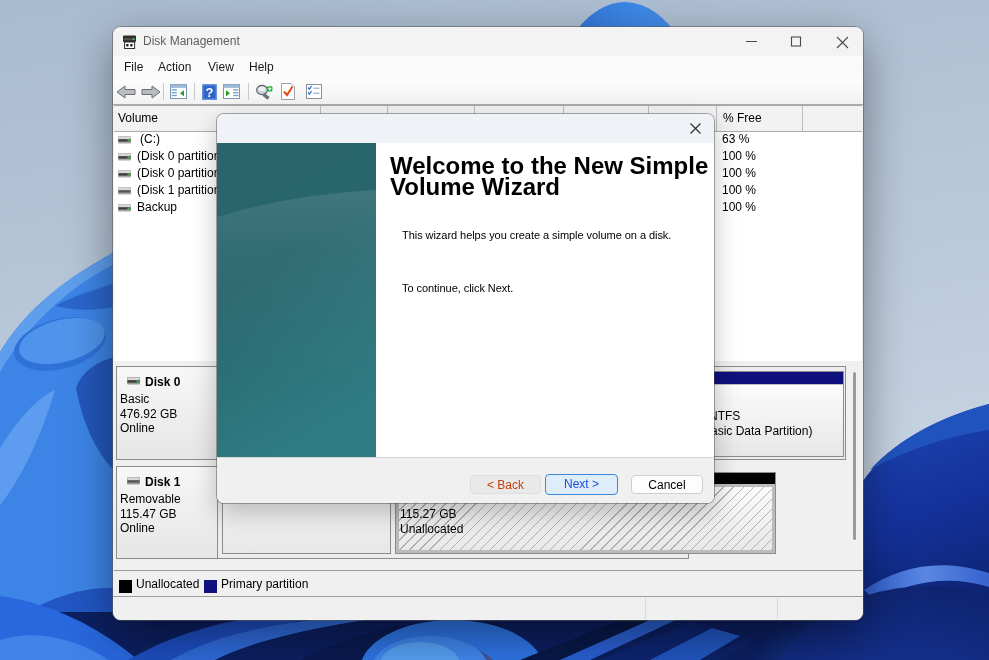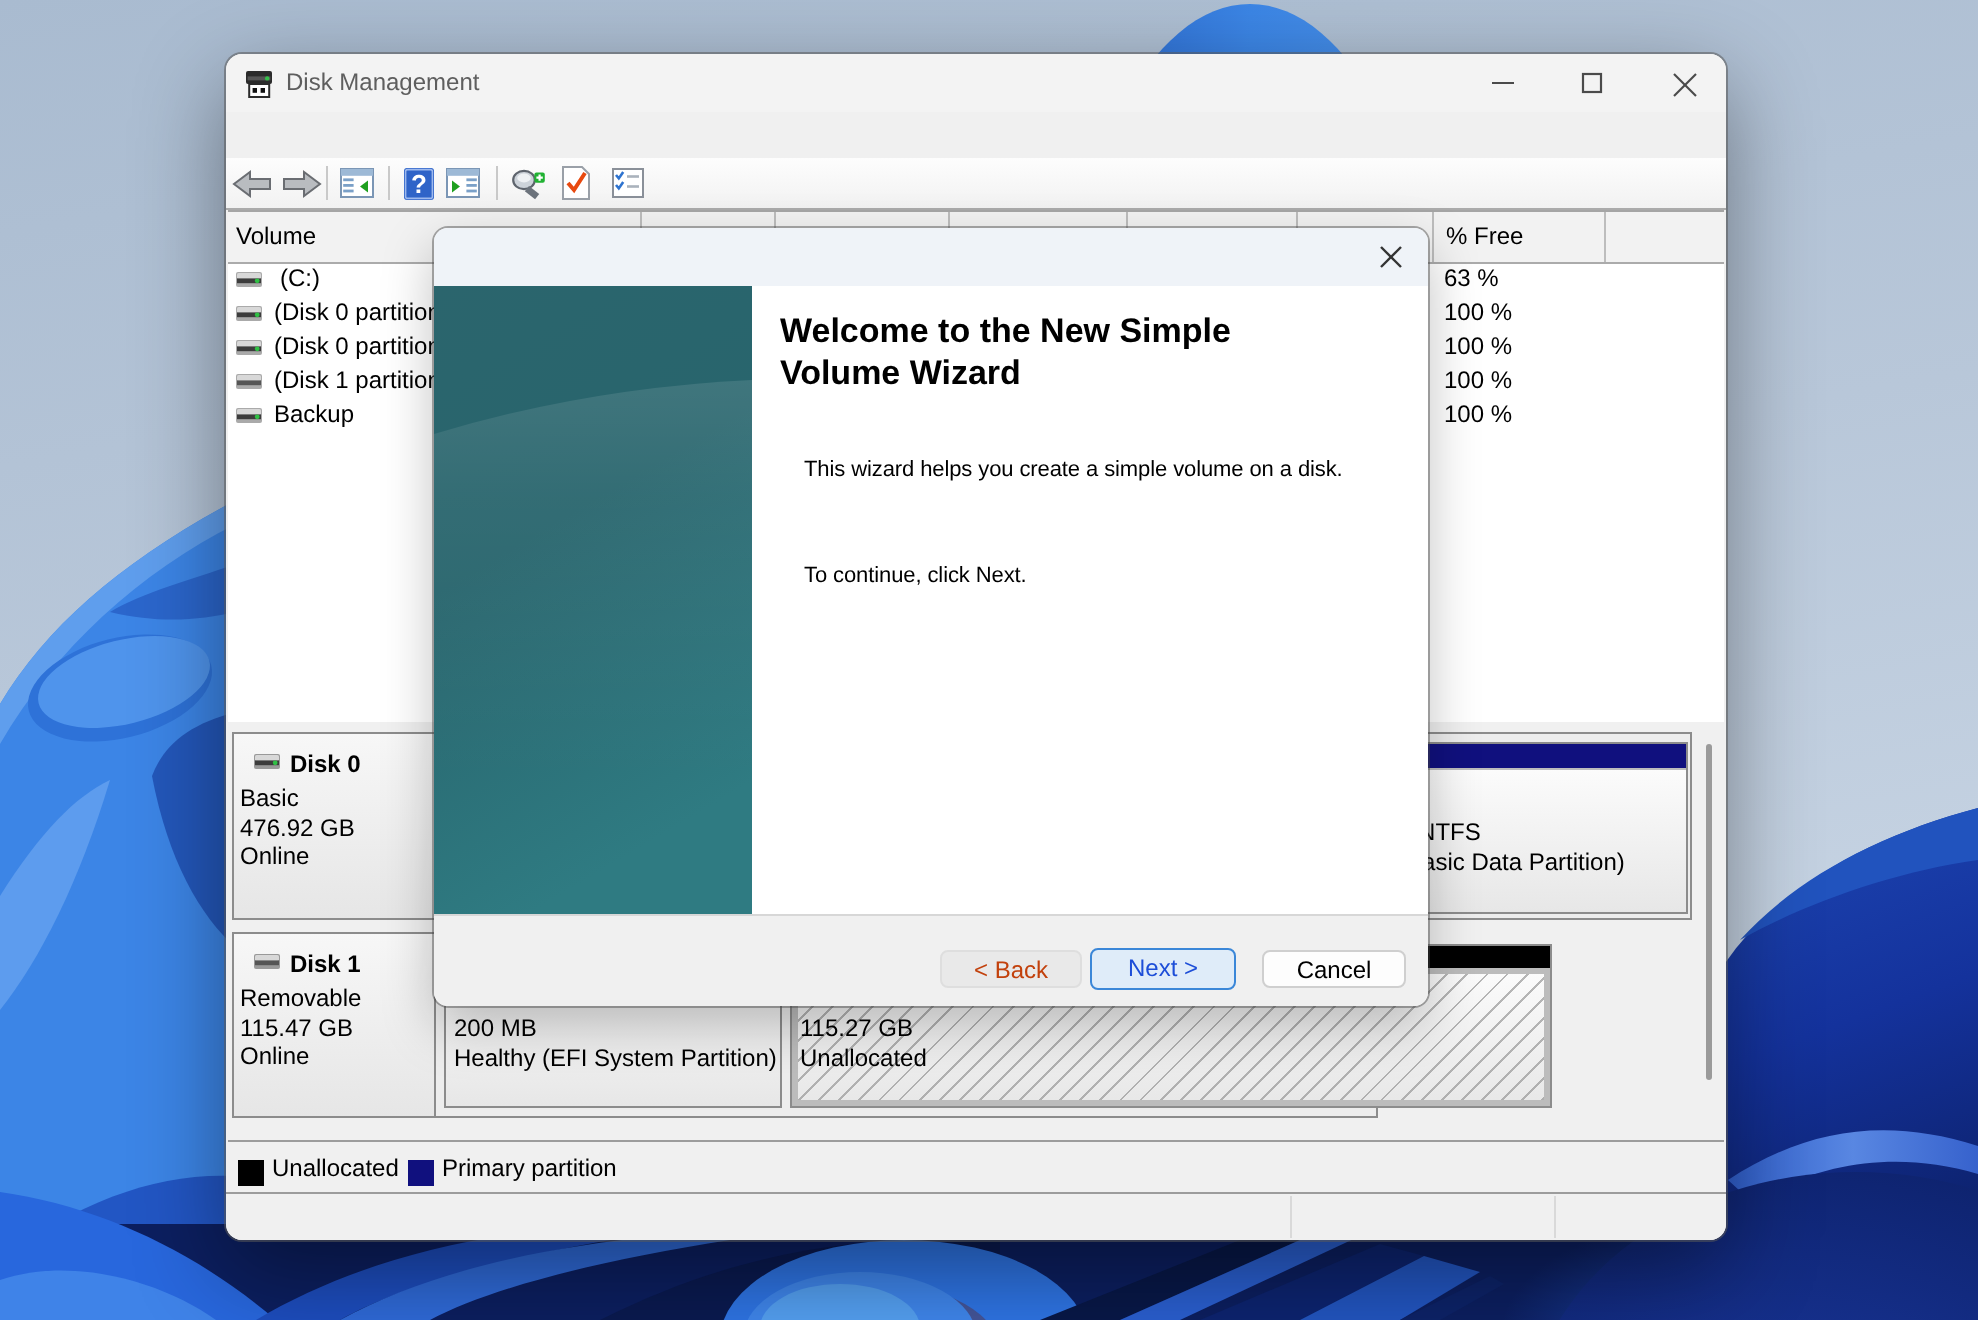--- a/index.html
+++ b/index.html
@@ -50,21 +50,21 @@
   #status .ssep{position:absolute;top:1px;width:1px;height:21px;background:#d9d9d9;}
   
   #dlg{position:absolute;left:217px;top:114px;width:497px;height:389px;
     background:#fff;border-radius:7px;overflow:hidden;
     box-shadow:0 0 0 1px rgba(70,70,70,.45), 0 10px 26px rgba(0,0,0,.25);}
   #dtitle{position:absolute;left:0;top:0;width:100%;height:29px;background:#eff3f8;
     font-size:12px;color:#000;}
   #dtitle .t{position:absolute;left:10px;line-height:29px;}
   #dside{position:absolute;left:0;top:29px;width:159px;height:314px;}
   #dbody{position:absolute;left:159px;top:29px;width:338px;height:314px;background:#fff;}
-  #dbody h1{position:absolute;left:14px;top:12px;margin:0;font-size:17px;line-height:21px;
+  #dbody h1{position:absolute;left:14px;top:12px;margin:0;font-size:24px;line-height:21px;
     font-weight:bold;color:#000;}
   #dbody p{position:absolute;left:14px;margin:12px;font-size:11px;letter-spacing:-0.05px;color:#000;}
   #dfoot{position:absolute;left:0;top:343px;width:100%;height:46px;background:#f0f0f0;
     border-top:1px solid #d7d7d7;box-sizing:border-box;}
   .btn{position:absolute;font-size:12px;text-align:center;border-radius:4px;}
 </style>
 </head>
 <body>
 <svg id="wp" width="989" height="660" viewBox="0 0 989 660">
 <defs>
@@ -141,20 +141,26 @@
       <rect x="8.3" y="9" width="2.2" height="2.4" fill="#111"></rect>
     </svg>
     <span class="ttl">Disk Management</span>
     <svg class="abs" style="left:631px;top:0" width="119" height="29" viewBox="0 0 119 29">
       <line x1="2" y1="14.5" x2="13" y2="14.5" stroke="#4a4a4a" stroke-width="1.1"></line>
       <rect x="47.5" y="10" width="9" height="9" fill="none" stroke="#4a4a4a" stroke-width="1.1"></rect>
       <line x1="93" y1="10" x2="104" y2="21" stroke="#4a4a4a" stroke-width="1.1"></line>
       <line x1="104" y1="10" x2="93" y2="21" stroke="#4a4a4a" stroke-width="1.1"></line>
     </svg>
   </div>
+  <div id="menu">
+    <span style="left:11px">File</span>
+    <span style="left:45px">Action</span>
+    <span style="left:95px">View</span>
+    <span style="left:136px">Help</span>
+  </div>
   <div id="tools">
     <svg class="abs" style="left:3px;top:6px" width="45" height="14" viewBox="0 0 45 14">
       <path d="M9 1 L9 4.5 L19 4.5 L19 9.5 L9 9.5 L9 13 L1 7 Z" fill="#b9bcc0" stroke="#6a6d72" stroke-width="1"></path>
       <path d="M36 1 L36 4.5 L26 4.5 L26 9.5 L36 9.5 L36 13 L44 7 Z" fill="#b9bcc0" stroke="#6a6d72" stroke-width="1"></path>
     </svg>
     <div class="tsep" style="left:50px"></div>
     <svg class="abs" style="left:57px;top:5px" width="17" height="15" viewBox="0 0 17 15">
       <rect x="0.5" y="0.5" width="16" height="14" fill="#fff" stroke="#7b96b5"></rect>
       <rect x="0.5" y="0.5" width="16" height="3.4" fill="#9db9d6"></rect>
       <rect x="1.6" y="5.2" width="5.2" height="1.4" fill="#7aa0c8"></rect>
@@ -286,23 +292,20 @@
             <rect x="0.5" y="0.5" width="12" height="3" rx="0.8" fill="#d8d8d8"></rect>
             <rect x="0.5" y="3.2" width="12" height="2.4" fill="#555"></rect>
           </svg>
         <span class="b abs" style="left:28px;top:8px">Disk 1</span>
         <span class="abs" style="left:3px;top:25px">Removable</span>
         <span class="abs" style="left:3px;top:40px">115.47 GB</span>
         <span class="abs" style="left:3px;top:54px">Online</span>
       </div>
       <div class="cell" style="left:105px;top:5px;width:169px;height:82px;box-sizing:border-box">
         <div class="band" style="background:#000"></div>
-        <div class="ctxt">&nbsp;
-200 MB
-Healthy (EFI System Partition)</div>
       </div>
       <div class="cell" style="left:278px;top:5px;width:381px;height:82px;box-sizing:border-box">
         <div class="band" style="background:#000"></div>
         <div class="hatch"></div>
         <div class="ctxt">&nbsp;
 115.27 GB
 Unallocated</div>
       </div>
     </div>
     <div class="abs" style="left:739px;top:11px;width:3px;height:168px;background:#9a9a9a;border-radius:2px"></div>

